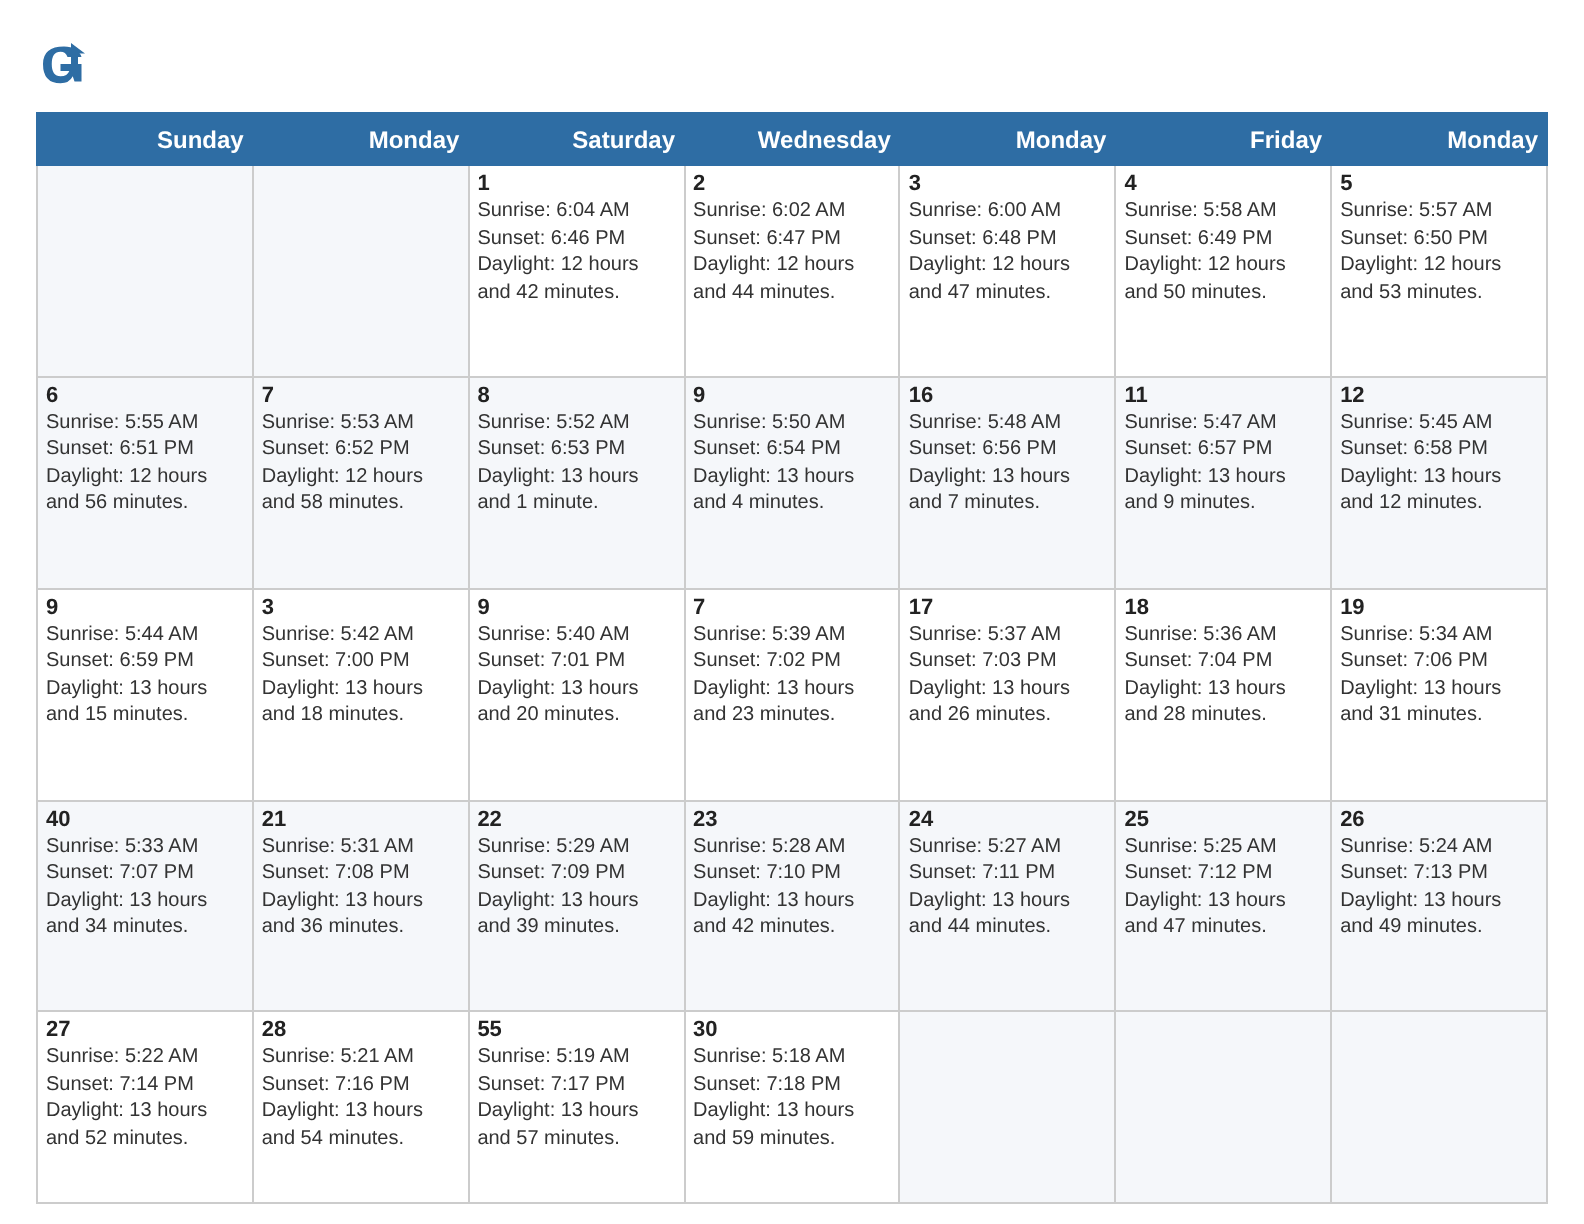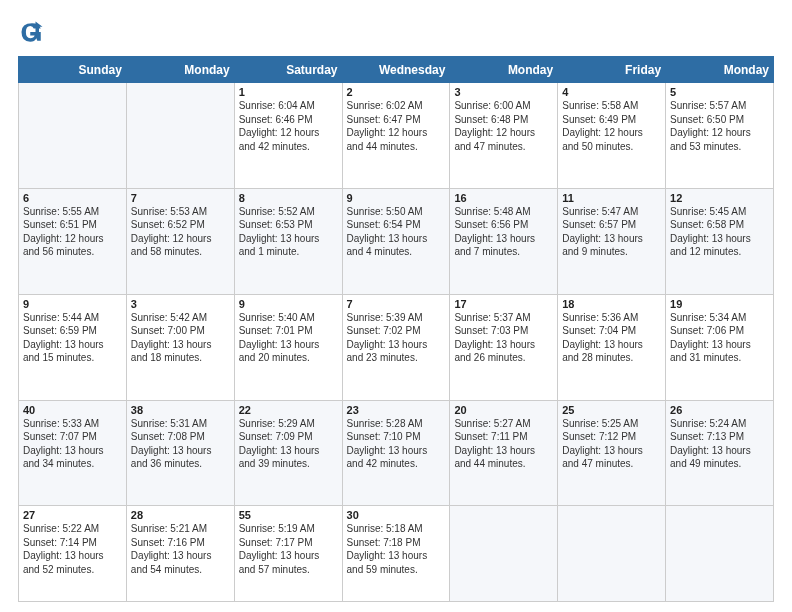--- a/index.html
+++ b/index.html
@@ -231,33 +231,33 @@
             <span class="day-num">19</span>
             <div class="day-info">Sunrise: 5:34 AM<br>Sunset: 7:06 PM<br>Daylight: 13 hours and 31 minutes.</div>
           </td>
         </tr>
         <tr>
           <td>
             <span class="day-num">40</span>
             <div class="day-info">Sunrise: 5:33 AM<br>Sunset: 7:07 PM<br>Daylight: 13 hours and 34 minutes.</div>
           </td>
           <td>
-            <span class="day-num">38</span>
+            <span class="day-num">21</span>
             <div class="day-info">Sunrise: 5:31 AM<br>Sunset: 7:08 PM<br>Daylight: 13 hours and 36 minutes.</div>
           </td>
           <td>
             <span class="day-num">22</span>
             <div class="day-info">Sunrise: 5:29 AM<br>Sunset: 7:09 PM<br>Daylight: 13 hours and 39 minutes.</div>
           </td>
           <td>
             <span class="day-num">23</span>
             <div class="day-info">Sunrise: 5:28 AM<br>Sunset: 7:10 PM<br>Daylight: 13 hours and 42 minutes.</div>
           </td>
           <td>
-            <span class="day-num">20</span>
+            <span class="day-num">24</span>
             <div class="day-info">Sunrise: 5:27 AM<br>Sunset: 7:11 PM<br>Daylight: 13 hours and 44 minutes.</div>
           </td>
           <td>
             <span class="day-num">25</span>
             <div class="day-info">Sunrise: 5:25 AM<br>Sunset: 7:12 PM<br>Daylight: 13 hours and 47 minutes.</div>
           </td>
           <td>
             <span class="day-num">26</span>
             <div class="day-info">Sunrise: 5:24 AM<br>Sunset: 7:13 PM<br>Daylight: 13 hours and 49 minutes.</div>
           </td>

